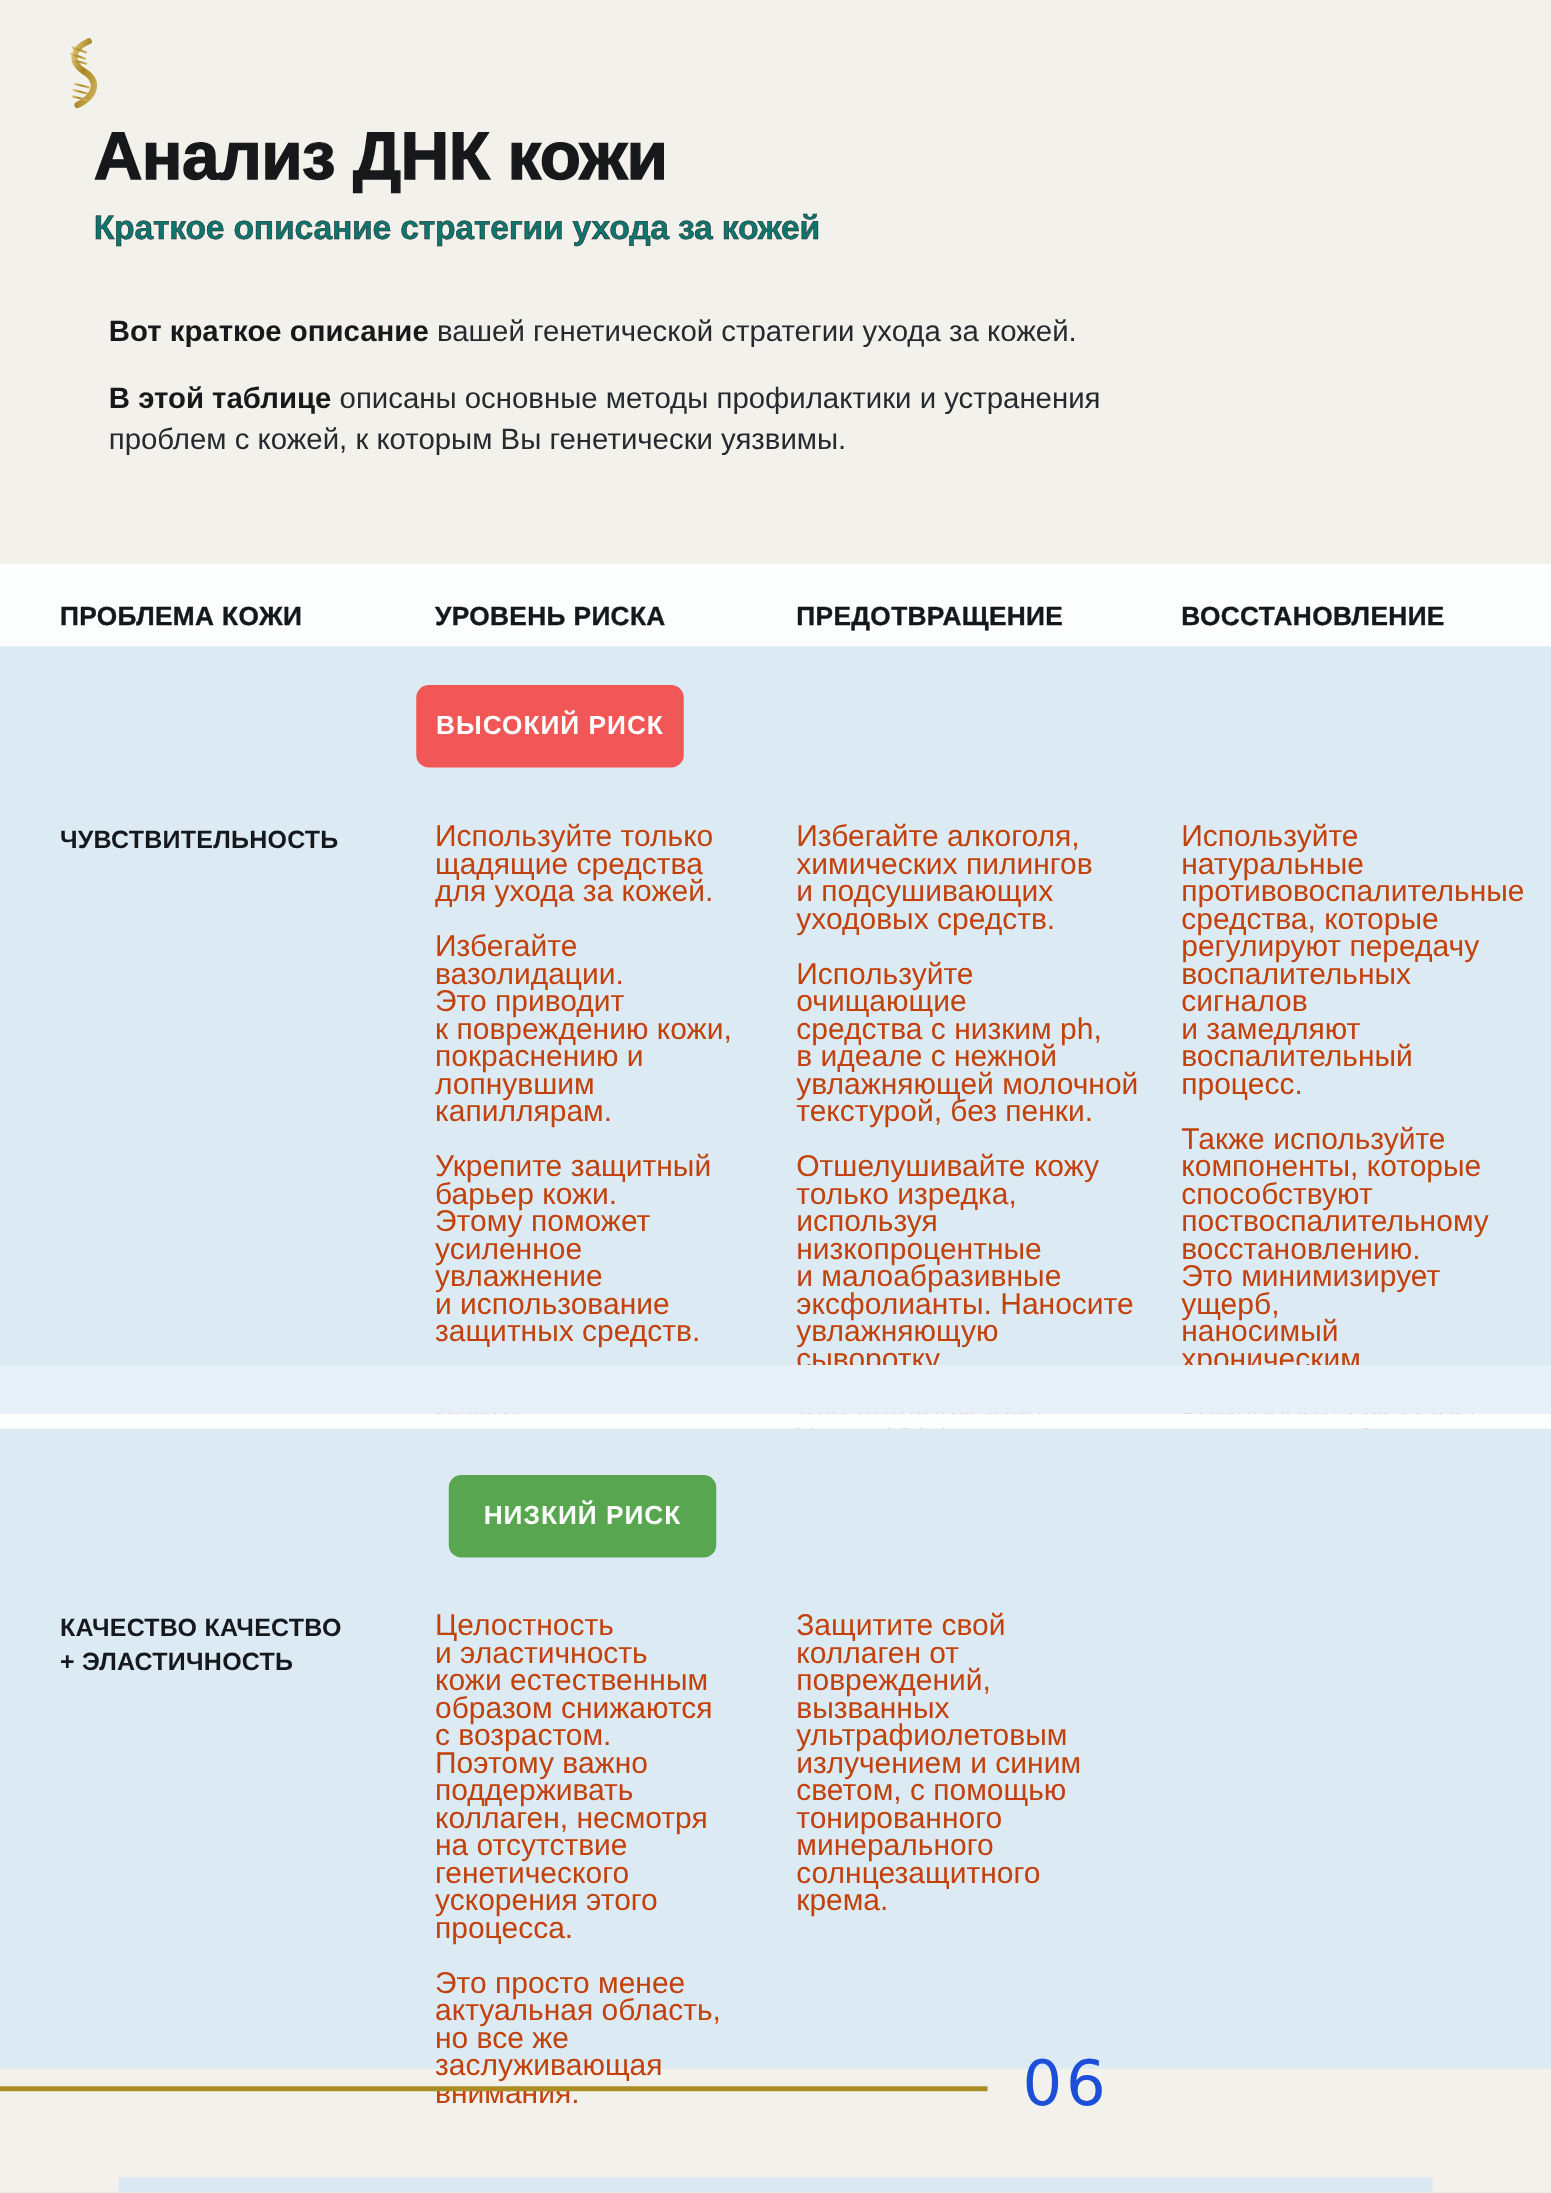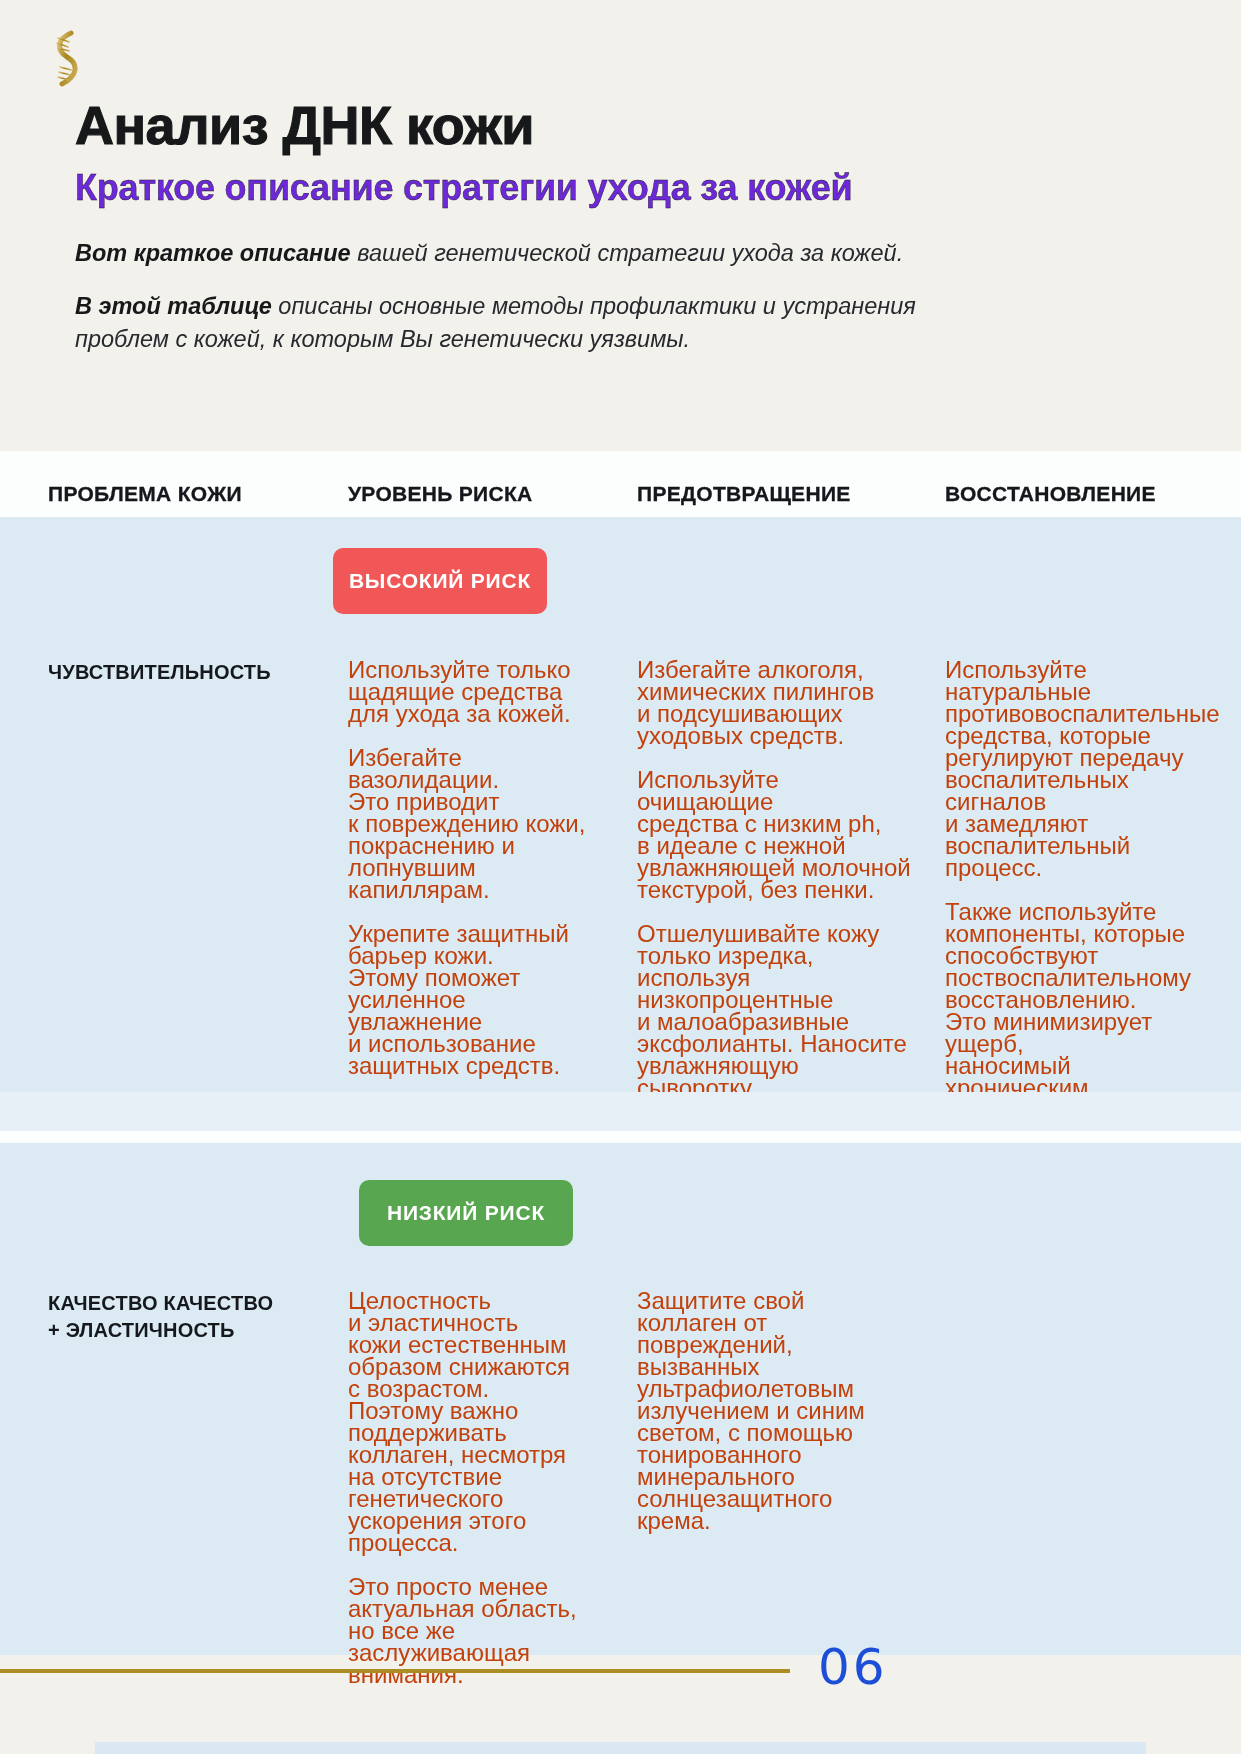--- a/index.html
+++ b/index.html
@@ -14,28 +14,27 @@
   }
   
   .logo{position:absolute;left:44px;top:30px;}
   .page-title{
     position:absolute;left:75px;top:94px;margin:0;
     font-size:54px;font-weight:bold;color:#17181a;
     letter-spacing:-0.5px;-webkit-text-stroke:1.1px #17181a;
   }
   .page-subtitle{
     position:absolute;left:75px;top:167px;margin:0;
-    font-size:36px;font-weight:bold;color:#6d28d9;
+    font-size:27px;font-weight:bold;color:#0f766e;
     -webkit-text-stroke:0.4px #1b1c1f;letter-spacing:-0.2px;
   }
   .intro{
-    position:absolute;left:75px;margin:0;
+    position:absolute;left:75px;margin:12px;
     font-size:23.5px;color:#26292e;line-height:33px;
     white-space:pre-line;
-    font-style:italic;
   }
   .intro b{color:#17181a;}
   .intro-1{top:237px;}
   .intro-2{top:290px;}
 
   
   .grid{
     display:grid;
     grid-template-columns:300px 289px 308px 296px;
     padding-left:48px;box-sizing:border-box;width:100%;

